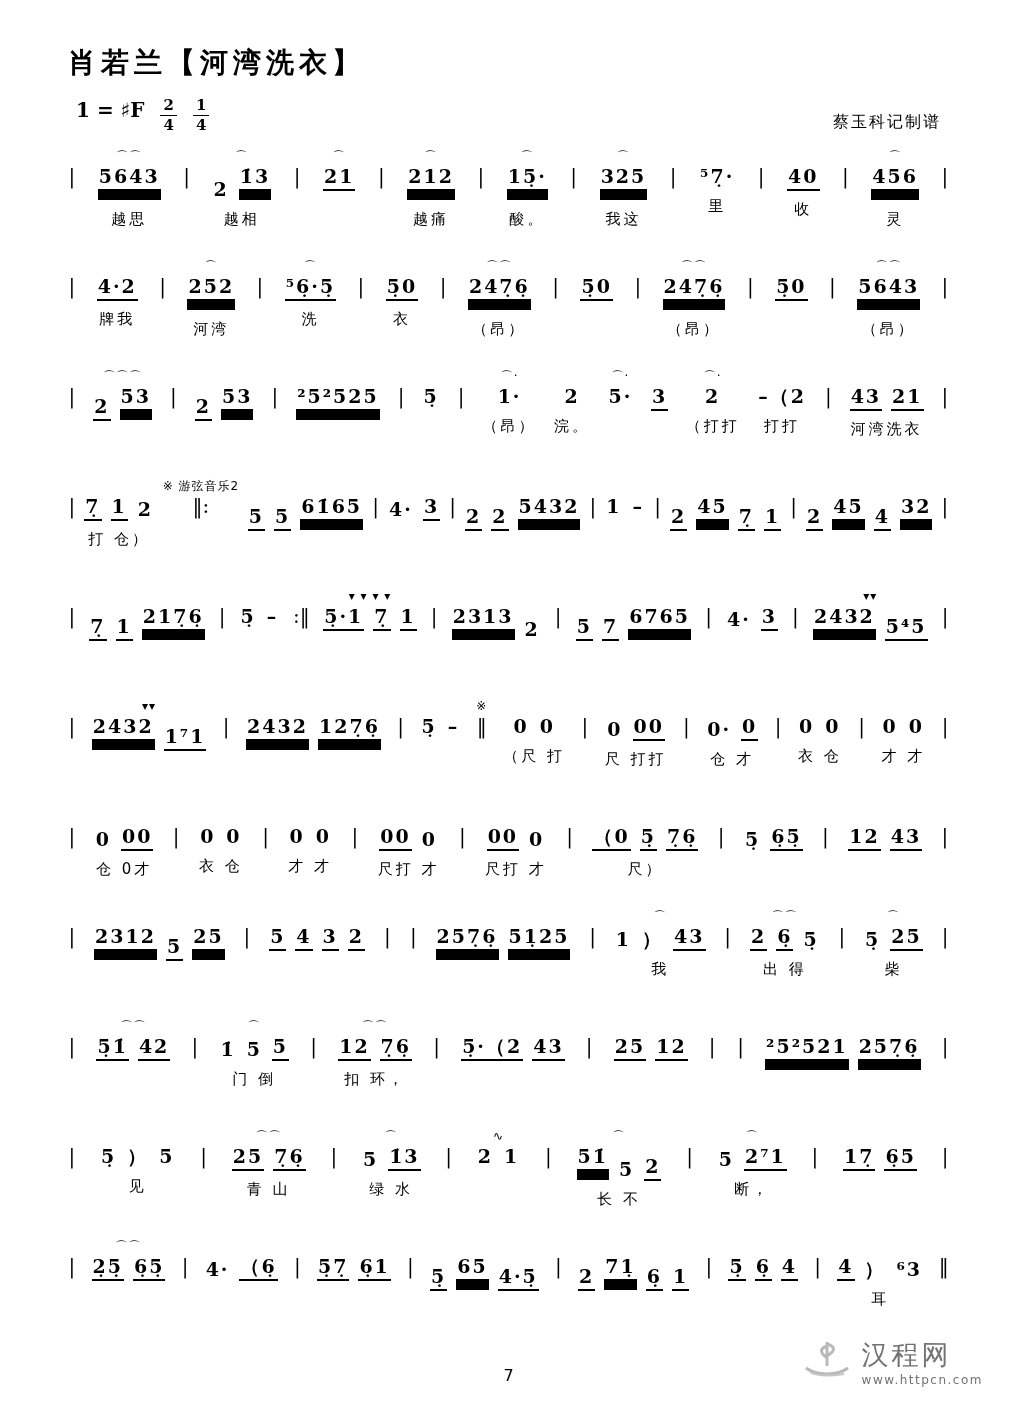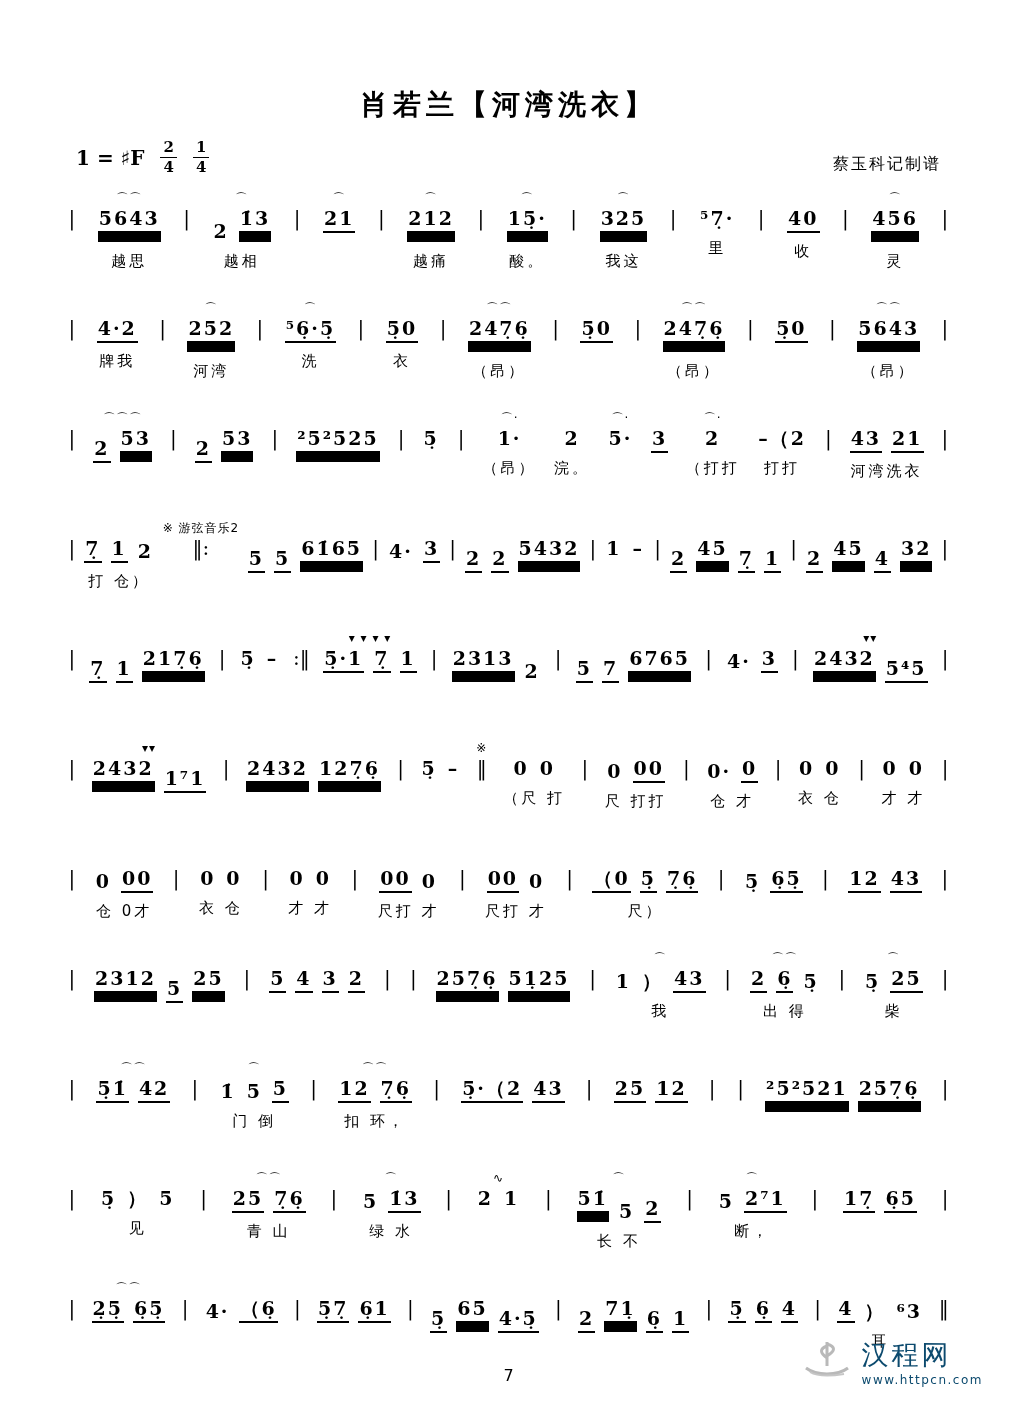--- a/index.html
+++ b/index.html
@@ -2,32 +2,32 @@
 <html><head>
 <meta charset="utf-8">
 <style>
   html,body{margin:0;padding:0;}
   body{
     width:1017px;height:1407px;background:#ffffff;color:#000;
     font-family:"DejaVu Serif", serif;position:relative;overflow:hidden;
   }
   .page{position:absolute;inset:0;padding:0 68px;box-sizing:border-box;}
   .title{
-    margin-top:86px;text-align:center;font-size:28px;font-weight:bold;
+    margin-top:44px;font-size:28px;font-weight:bold;
     letter-spacing:5px;font-family:"DejaVu Sans", sans-serif;
   }
   .subtitle{
     margin-top:10px;text-align:center;font-size:16px;letter-spacing:3px;
     font-family:"DejaVu Sans", sans-serif;
   }
   .metarow{
     display:flex;justify-content:space-between;align-items:flex-end;
     margin:16px 8px 4px 8px;
   }
-  .keysig{display:flex;align-items:center;font-weight:bold;font-size:20px;}
+  .keysig{display:flex;align-items:flex-start;font-weight:bold;font-size:20px;}
   .meters{display:flex;align-items:center;}
   .meter{display:inline-flex;flex-direction:column;align-items:center;
     font-weight:bold;font-size:15px;line-height:1;margin-left:16px;}
   .meter .num{border-bottom:1.5px solid #000;padding:0 3px 2px 3px;}
   .meter .den{padding-top:2px;}
   .transcriber{font-size:16px;letter-spacing:2px;font-family:"DejaVu Sans", sans-serif;}
   .score{margin-top:14px;}
   .system{
     display:flex;justify-content:space-between;align-items:flex-start;
     margin-bottom:23px;
@@ -48,21 +48,21 @@
   .lyr{
     height:24px;margin-top:9px;font-size:15px;letter-spacing:3px;
     white-space:nowrap;font-family:"DejaVu Sans", sans-serif;
   }
   .pagenum{
     position:absolute;bottom:22px;left:0;right:0;text-align:center;
     font-size:16px;font-family:"DejaVu Sans", sans-serif;
   }
   .watermark{
     position:absolute;right:34px;bottom:20px;display:flex;align-items:center;
-    color:#0c4a6e;gap:8px;margin-top:28px;
+    color:#737373;gap:8px;margin-top:28px;
   }
   .wm-text{display:flex;flex-direction:column;align-items:flex-start;}
   .wm-name{font-size:27px;letter-spacing:3px;font-family:"DejaVu Sans", sans-serif;}
   .wm-url{font-size:12px;letter-spacing:1.5px;font-family:"DejaVu Sans", sans-serif;}
 </style>
 </head>
 <body>
 
 <div class="page">
   <div class="title">肖若兰【河湾洗衣】</div>

